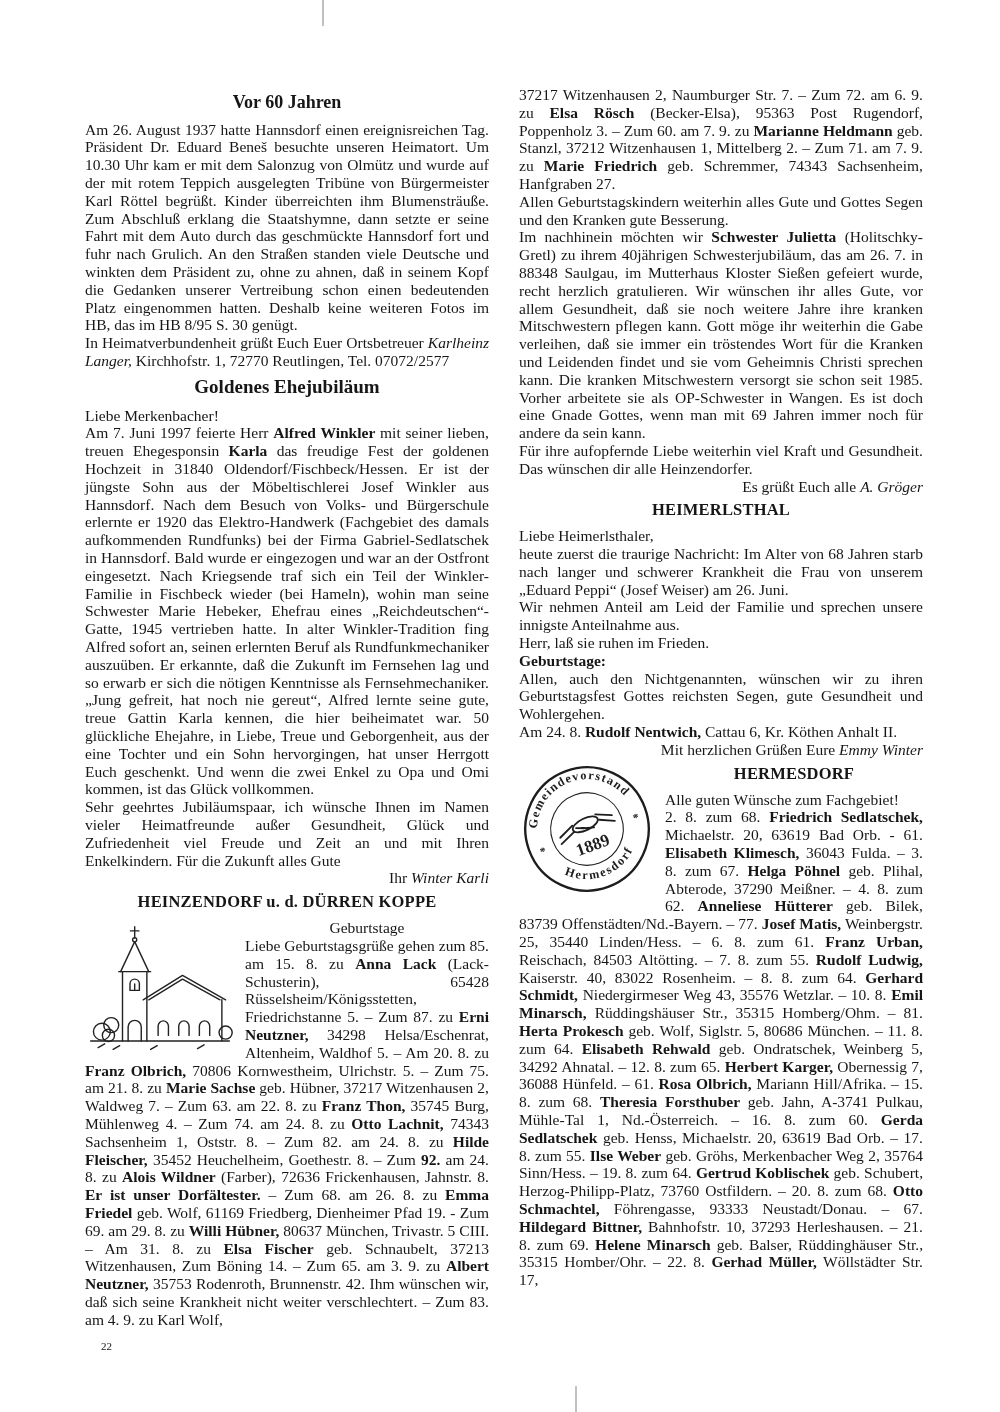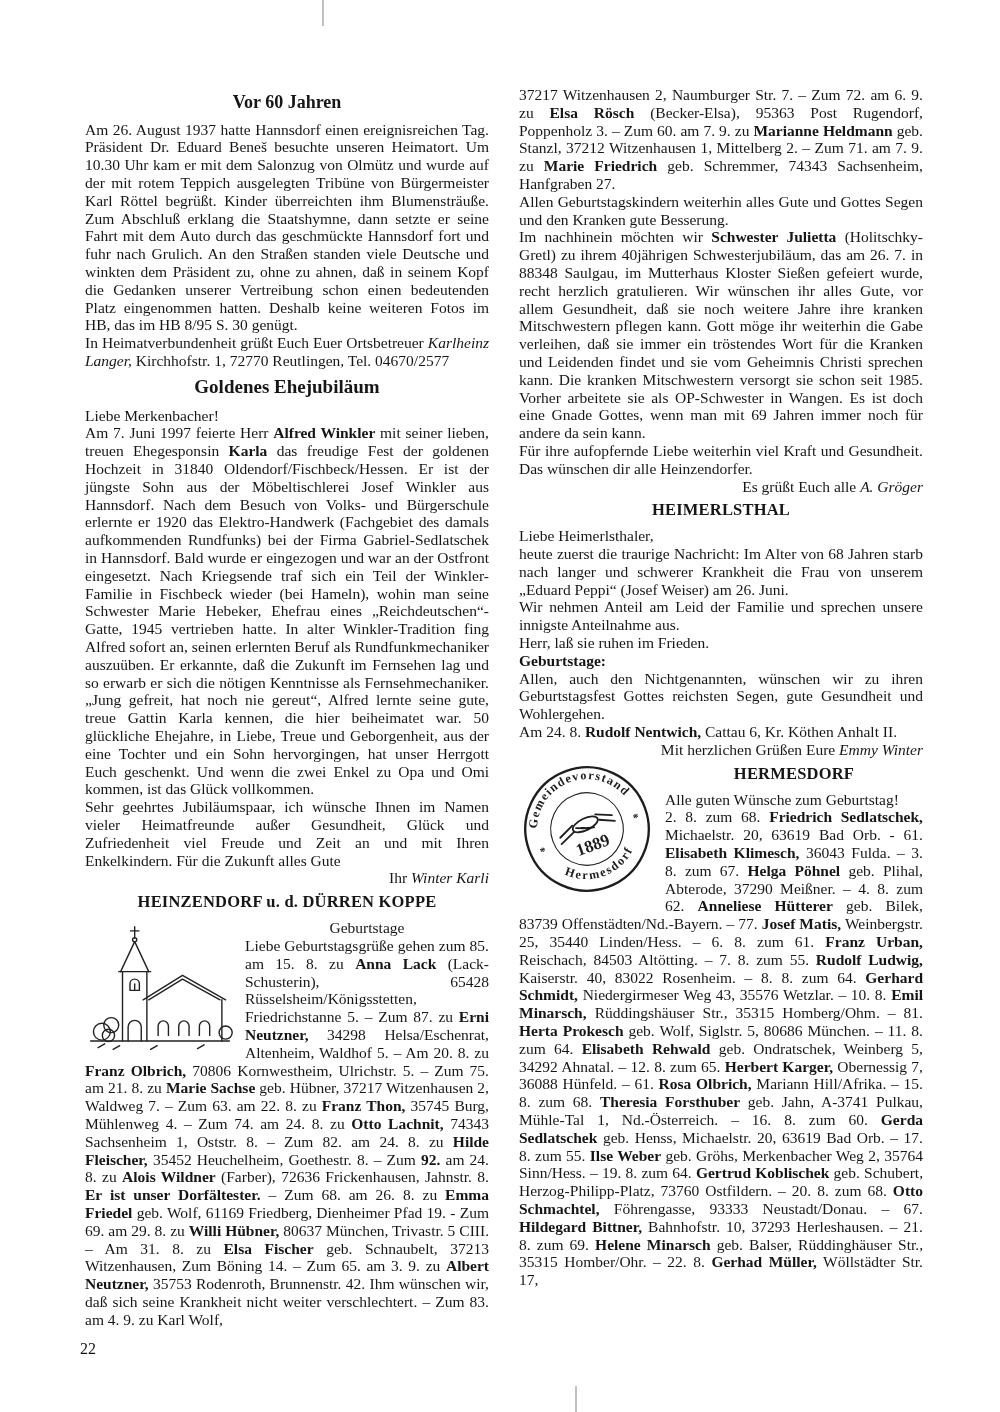--- a/index.html
+++ b/index.html
@@ -26,36 +26,36 @@
   .h-top  { font-size:18px;   margin:0 0 8px; }
   .h-big  { font-size:19px;   margin:17px 0 9px; }
   .h-caps { font-size:16.5px; margin:20px 0 7px; letter-spacing:.2px; }
   .h-tight{ margin-top:10px; }
   .gap-sm { margin-top:6px; }
   .pull-up{ margin-top:-17.8px; }
   .float-img { float:left; }
   .church-wrap svg { display:block; margin:2px 10px 2px 0; }
   .seal-wrap svg   { display:block; margin:2px 10px 2px 0; }
   .page-number {
-    position:absolute; left:80px; top:1340px;
-    font-size:16px; color:#161616;
+    position:absolute; left:101px; top:1340px;
+    font-size:11px; color:#161616;
   }
   .artifact { position:absolute; width:2px; background:#8d8d8d; opacity:.55; }
   .a-top { left:322px; top:0; height:26px; }
   .a-bot { left:575px; top:1386px; height:26px; }
 </style>
 </head>
 <body>
 
 <div class="page">
   <div class="cols">
     <div class="col">
         <h2 class="heading h-top"><span>Vor 60 Jahren</span></h2>
         <p class="para "><span>Am 26. August 1937 hatte Hannsdorf einen ereignisreichen Tag. Präsident Dr. Eduard Beneš besuchte unseren Heimatort. Um 10.30 Uhr kam er mit dem Salonzug von Olmütz und wurde auf der mit rotem Teppich ausgelegten Tribüne von Bürgermeister Karl Röttel begrüßt. Kinder überreichten ihm Blumensträuße. Zum Abschluß erklang die Staatshymne, dann setzte er seine Fahrt mit dem Auto durch das geschmückte Hannsdorf fort und fuhr nach Grulich. An den Straßen standen viele Deutsche und winkten dem Präsident zu, ohne zu ahnen, daß in seinem Kopf die Gedanken unserer Vertreibung schon einen bedeutenden Platz eingenommen hatten. Deshalb keine weiteren Fotos im HB, das im HB 8/95 S. 30 genügt.</span></p>
-        <p class="para gap-sm"><span>In Heimatverbundenheit grüßt Euch Euer Ortsbetreuer </span><span class="i">Karlheinz Langer,</span><span> Kirchhofstr. 1, 72770 Reutlingen, Tel. 04670/2577</span></p>
+        <p class="para gap-sm"><span>In Heimatverbundenheit grüßt Euch Euer Ortsbetreuer </span><span class="i">Karlheinz Langer,</span><span> Kirchhofstr. 1, 72770 Reutlingen, Tel. 07072/2577</span></p>
         <h2 class="heading h-big"><span>Goldenes Ehejubiläum</span></h2>
         <p class="para "><span>Liebe Merkenbacher!</span></p>
         <p class="para "><span>Am 7. Juni 1997 feierte Herr </span><span class="b">Alfred Winkler</span><span> mit seiner lieben, treuen Ehegesponsin </span><span class="b">Karla</span><span> das freudige Fest der goldenen Hochzeit in 31840 Oldendorf/Fischbeck/Hessen. Er ist der jüngste Sohn aus der Möbeltischlerei Josef Winkler aus Hannsdorf. Nach dem Besuch von Volks- und Bürgerschule erlernte er 1920 das Elektro-Handwerk (Fachgebiet des damals aufkommenden Rundfunks) bei der Firma Gabriel-Sedlatschek in Hannsdorf. Bald wurde er eingezogen und war an der Ostfront eingesetzt. Nach Kriegsende traf sich ein Teil der Winkler-Familie in Fischbeck wieder (bei Hameln), wohin man seine Schwester Marie Hebeker, Ehefrau eines „Reichdeutschen“-Gatte, 1945 vertrieben hatte. In alter Winkler-Tradition fing Alfred sofort an, seinen erlernten Beruf als Rundfunkmechaniker auszuüben. Er erkannte, daß die Zukunft im Fernsehen lag und so erwarb er sich die nötigen Kenntnisse als Fernsehmechaniker. „Jung gefreit, hat noch nie gereut“, Alfred lernte seine gute, treue Gattin Karla kennen, die hier beiheimatet war. 50 glückliche Ehejahre, in Liebe, Treue und Geborgenheit, aus der eine Tochter und ein Sohn hervorgingen, hat unser Herrgott Euch geschenkt. Und wenn die zwei Enkel zu Opa und Omi kommen, ist das Glück vollkommen.</span></p>
         <p class="para gap-sm"><span>Sehr geehrtes Jubiläumspaar, ich wünsche Ihnen im Namen vieler Heimatfreunde außer Gesundheit, Glück und Zufriedenheit viel Freude und Zeit an und mit Ihren Enkelkindern. Für die Zukunft alles Gute</span></p>
         <p class="para pull-up" style="text-align: right;"><span>Ihr </span><span class="i">Winter Karli</span></p>
         <h2 class="heading h-caps"><span>HEINZENDORF u. d. DÜRREN KOPPE</span></h2>
         <div class="float-img church-wrap">
   <svg viewBox="0 0 160 145" width="150" height="136">
     <g stroke="#222" fill="none" stroke-width="1.5" stroke-linejoin="round" stroke-linecap="round">
       <path d="M53 18 V6 M48.5 10.5 H57.5"></path>
@@ -121,21 +121,21 @@
         <ellipse cx="75" cy="69.5" rx="15" ry="6.5" transform="rotate(-6 75 69.5)"></ellipse>
         <path d="M64 70 l8 3"></path>
         <path d="M70 72 l8 3"></path>
         <path d="M76 74 l7 2"></path>
       </g>
       <text x="75" y="100" text-anchor="middle" font-size="19" font-weight="bold" fill="#1d1d1d" font-family="Liberation Serif, serif">1889</text>
     </g>
   </svg>
 </div>
         <h2 class="heading h-caps h-tight"><span>HERMESDORF</span></h2>
-        <p class="para " style="text-align: left;"><span>Alle guten Wünsche zum Geburtstag!</span></p>
+        <p class="para " style="text-align: left;"><span>Alle guten Wünsche zum Fachgebiet!</span></p>
         <p class="para "><span>2. 8. zum 68. </span><span class="b">Friedrich Sedlatschek,</span><span> Michaelstr. 20, 63619 Bad Orb. - 61. </span><span class="b">Elisabeth Klimesch,</span><span> 36043 Fulda. – 3. 8. zum 67. </span><span class="b">Helga Pöhnel</span><span> geb. Plihal, Abterode, 37290 Meißner. – 4. 8. zum 62. </span><span class="b">Anneliese Hütterer</span><span> geb. Bilek, 83739 Offenstädten/Nd.-Bayern. – 77. </span><span class="b">Josef Matis,</span><span> Weinbergstr. 25, 35440 Linden/Hess. – 6. 8. zum 61. </span><span class="b">Franz Urban,</span><span> Reischach, 84503 Altötting. – 7. 8. zum 55. </span><span class="b">Rudolf Ludwig,</span><span> Kaiserstr. 40, 83022 Rosenheim. – 8. 8. zum 64. </span><span class="b">Gerhard Schmidt,</span><span> Niedergirmeser Weg 43, 35576 Wetzlar. – 10. 8. </span><span class="b">Emil Minarsch,</span><span> Rüddingshäuser Str., 35315 Homberg/Ohm. – 81. </span><span class="b">Herta Prokesch</span><span> geb. Wolf, Siglstr. 5, 80686 München. – 11. 8. zum 64. </span><span class="b">Elisabeth Rehwald</span><span> geb. Ondratschek, Weinberg 5, 34292 Ahnatal. – 12. 8. zum 65. </span><span class="b">Herbert Karger,</span><span> Obernessig 7, 36088 Hünfeld. – 61. </span><span class="b">Rosa Olbrich,</span><span> Mariann Hill/Afrika. – 15. 8. zum 68. </span><span class="b">Theresia Forsthuber</span><span> geb. Jahn, A-3741 Pulkau, Mühle-Tal 1, Nd.-Österreich. – 16. 8. zum 60. </span><span class="b">Gerda Sedlatschek</span><span> geb. Henss, Michaelstr. 20, 63619 Bad Orb. – 17. 8. zum 55. </span><span class="b">Ilse Weber</span><span> geb. Gröhs, Merkenbacher Weg 2, 35764 Sinn/Hess. – 19. 8. zum 64. </span><span class="b">Gertrud Koblischek</span><span> geb. Schubert, Herzog-Philipp-Platz, 73760 Ostfildern. – 20. 8. zum 68. </span><span class="b">Otto Schmachtel,</span><span> Föhrengasse, 93333 Neustadt/Donau. – 67. </span><span class="b">Hildegard Bittner,</span><span> Bahnhofstr. 10, 37293 Herleshausen. – 21. 8. zum 69. </span><span class="b">Helene Minarsch</span><span> geb. Balser, Rüddinghäuser Str., 35315 Homber/Ohr. – 22. 8. </span><span class="b">Gerhad Müller,</span><span> Wöllstädter Str. 17,</span></p>
       </div>
   </div>
 </div>
 
 <div class="page-number">22</div>
 <div class="artifact a-top"></div>
 <div class="artifact a-bot"></div>
 
 </body></html>

